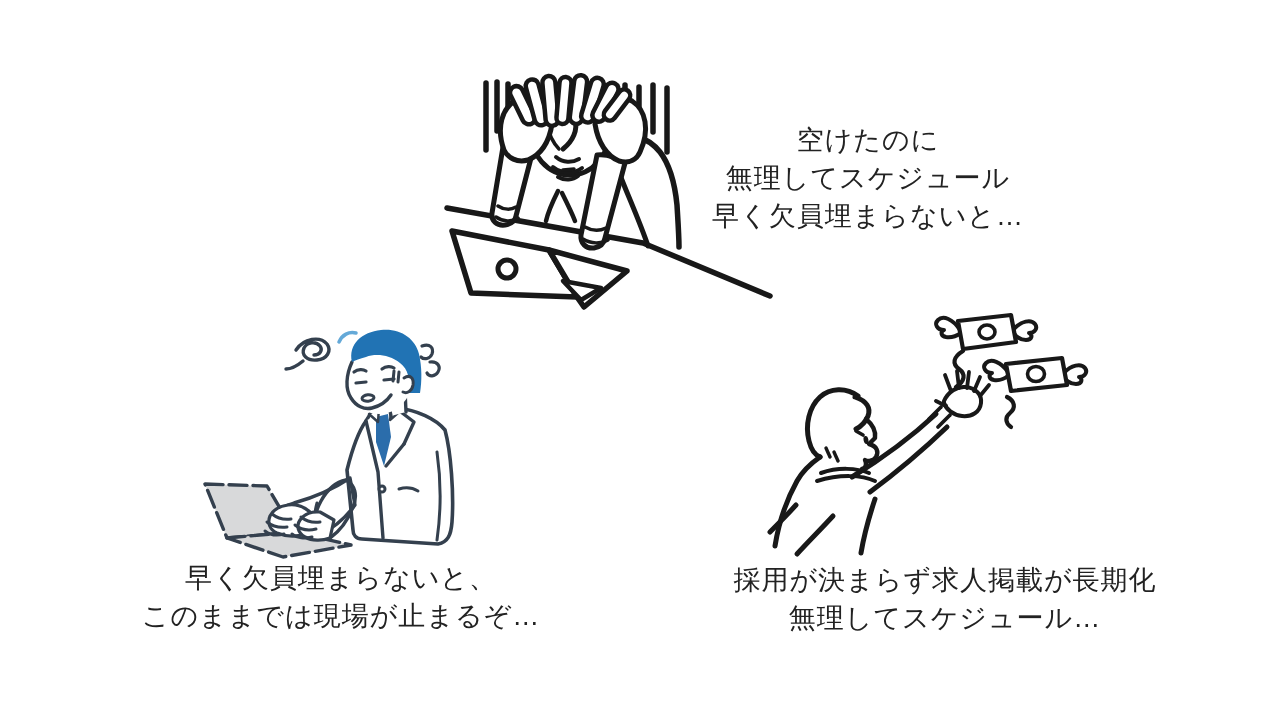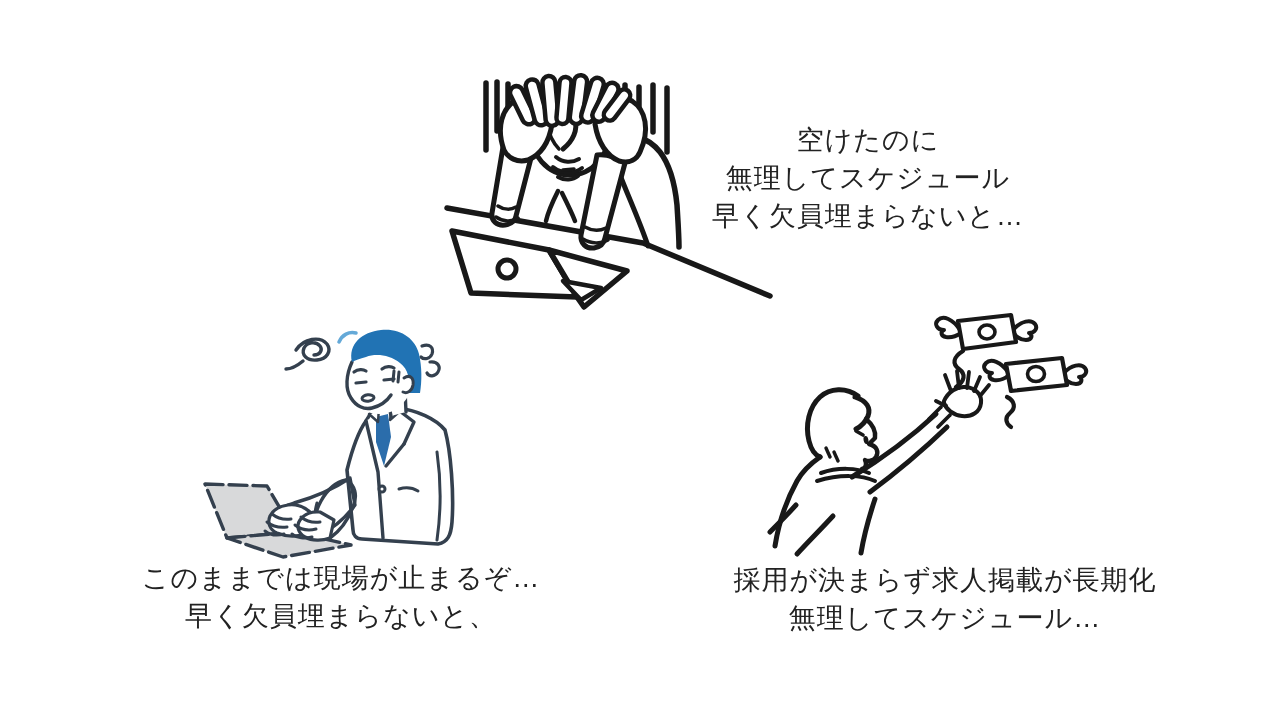--- a/index.html
+++ b/index.html
@@ -226,22 +226,22 @@
     </g>
   </svg>
 
   <div class="caption" style="left:700px;top:121px;width:336px;">
     <div>空けたのに</div>
     <div>無理してスケジュール</div>
     <div>早く欠員埋まらないと…</div>
   </div>
 
   <div class="caption" style="left:118px;top:559px;width:446px;">
+    <div>早く欠員埋まらないと、</div>
     <div>このままでは現場が止まるぞ…</div>
-    <div>早く欠員埋まらないと、</div>
   </div>
 
   <div class="caption" style="left:708px;top:561px;width:474px;">
     <div>採用が決まらず求人掲載が長期化</div>
     <div>無理してスケジュール…</div>
   </div>
 
 </div>
 
 </body></html>

